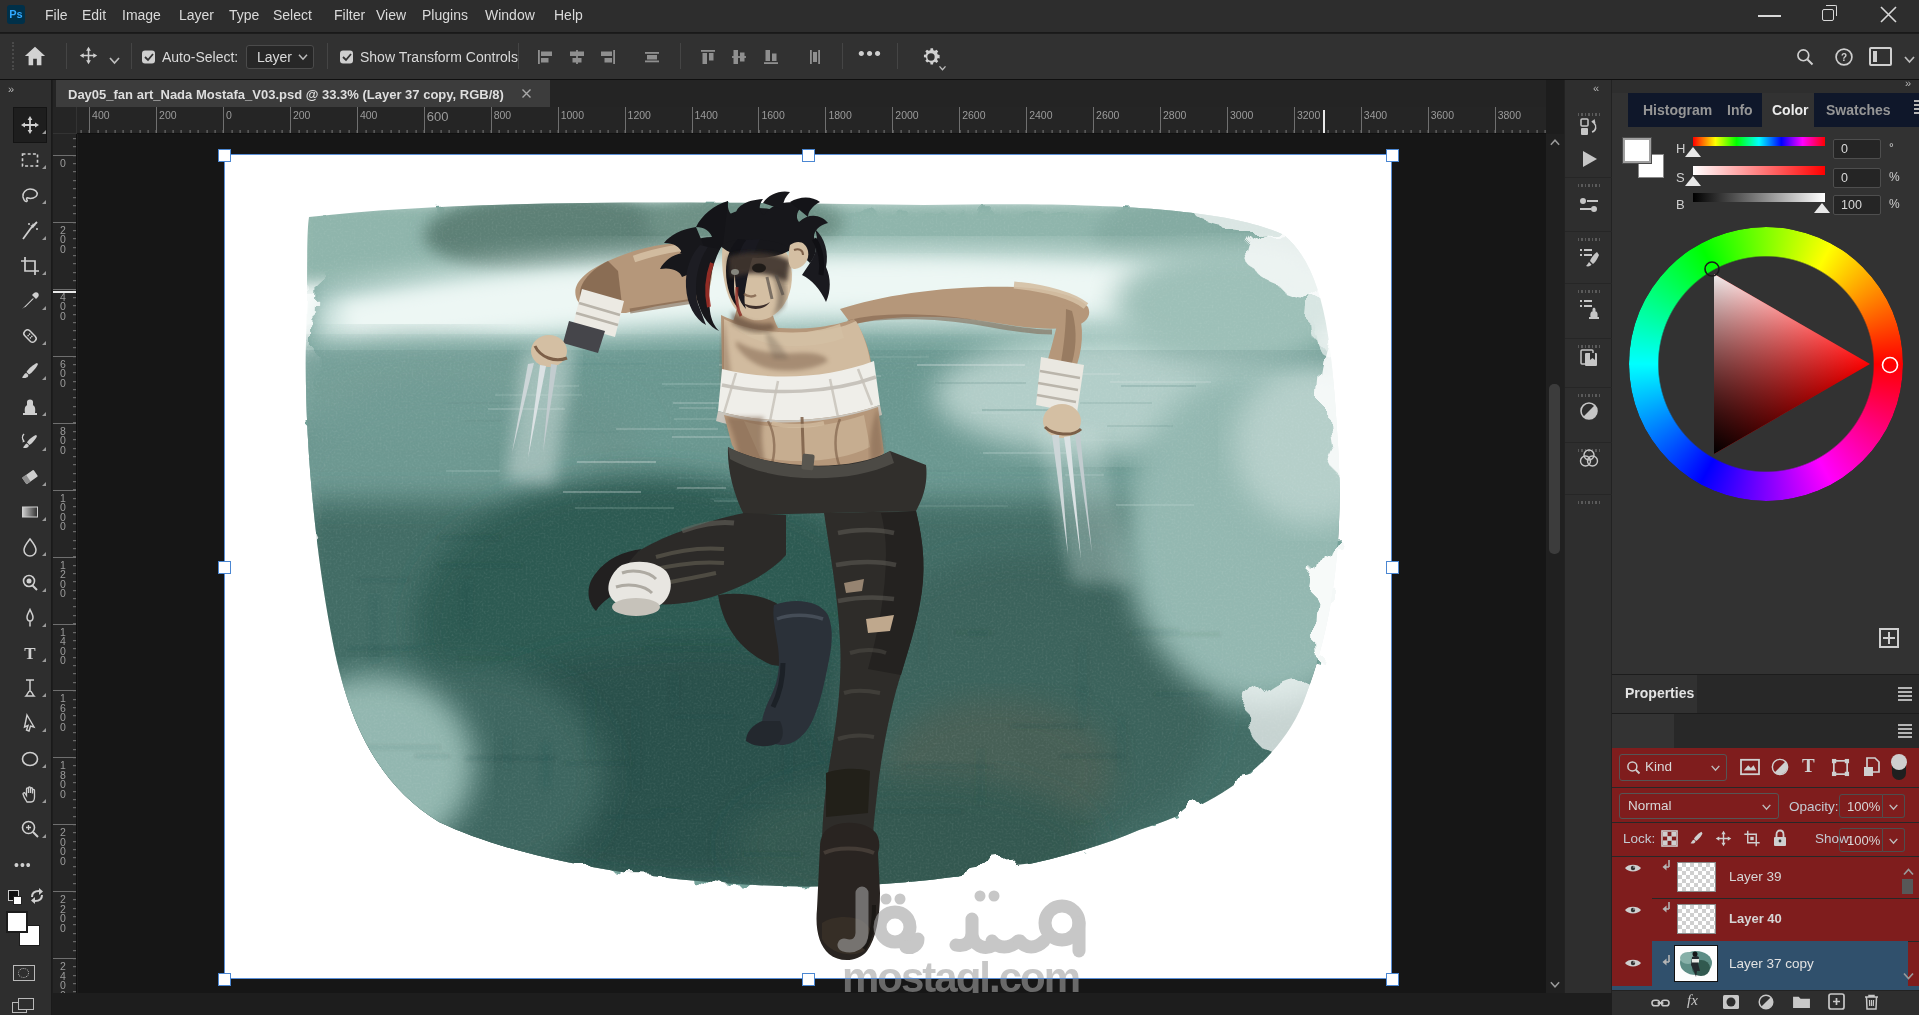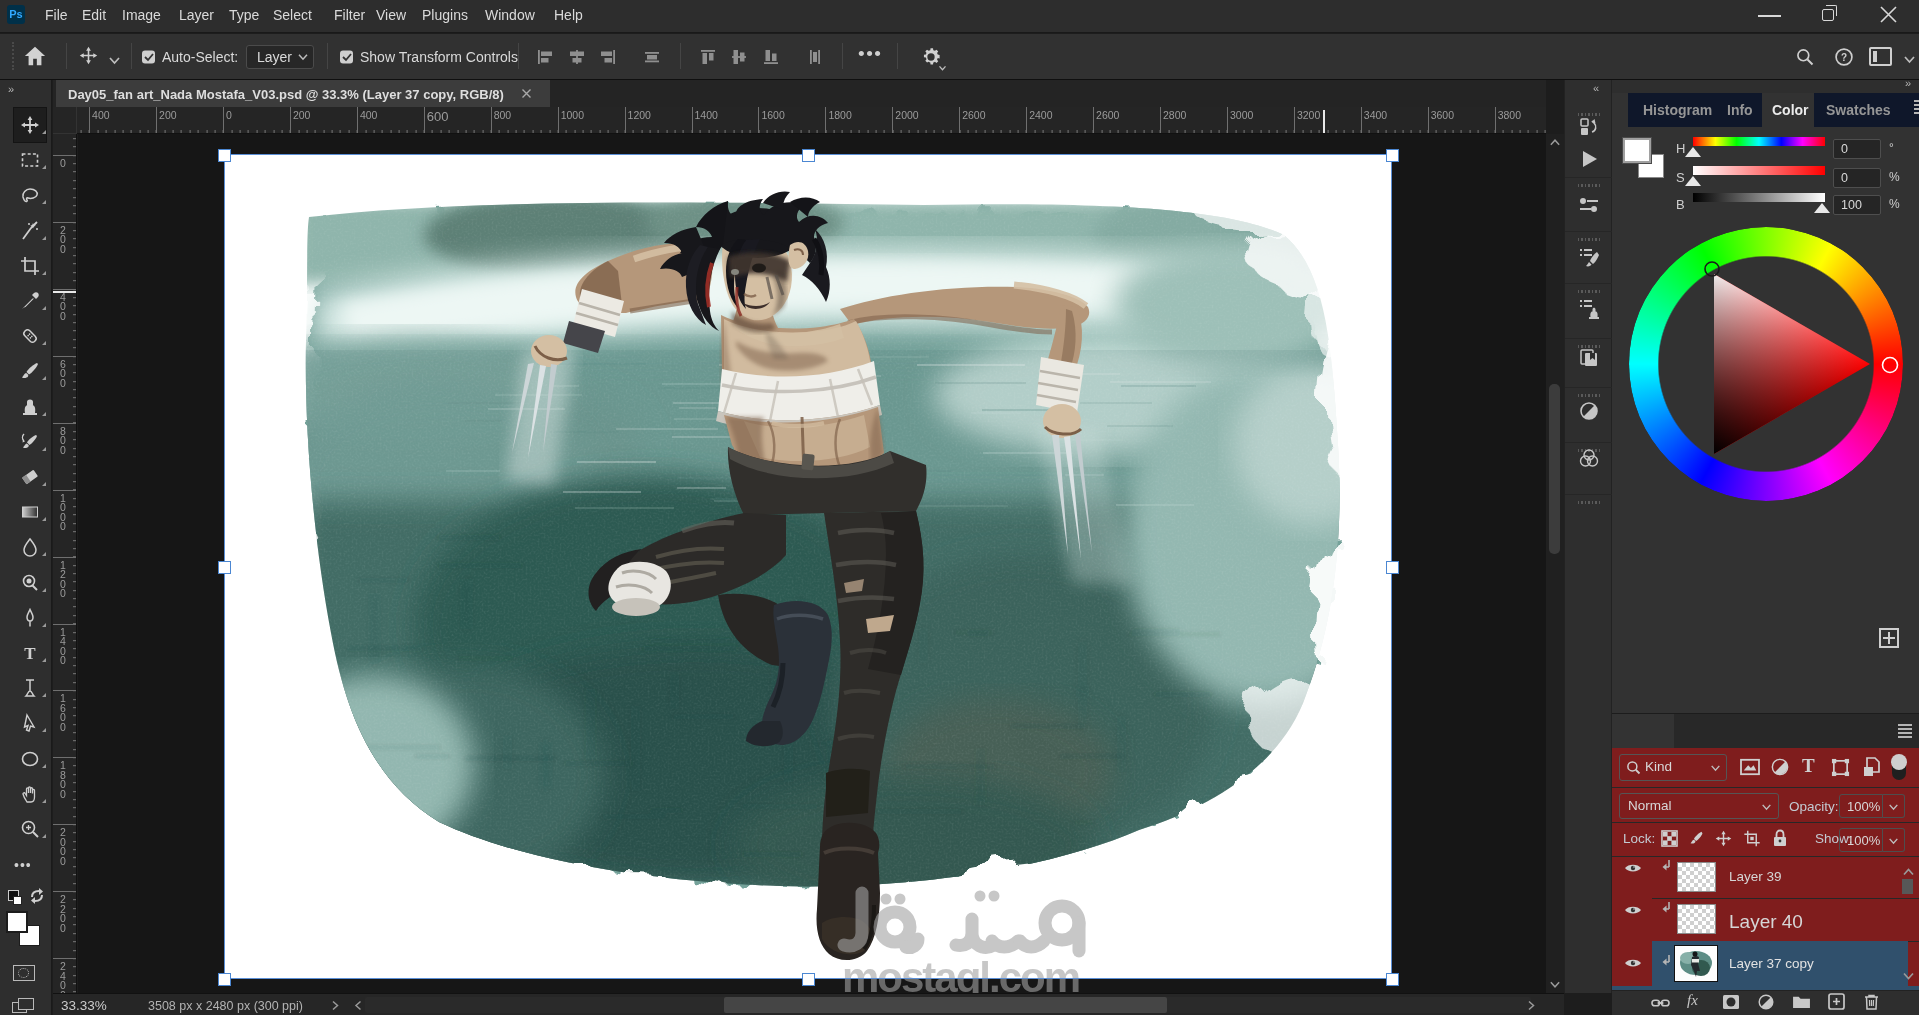--- a/index.html
+++ b/index.html
@@ -840,35 +840,20 @@
   <div class="abs" style="left:1546px;top:134px;width:18px;height:859px;background:#202020;">
     <svg class="abs" style="left:3px;top:4px" width="12" height="9" viewBox="0 0 13 9">
         <path d="M2 7 L6.5 2 L11 7" stroke="#9a9a9a" stroke-width="1.6" fill="none"></path>
       </svg>
     <div class="abs" style="left:3px;top:250px;width:11px;height:170px;background:#3c3c3c;border-radius:5px;"></div>
     <svg class="abs" style="left:3px;top:846px" width="12" height="9" viewBox="0 0 13 9">
         <path d="M2 2 L6.5 7 L11 2" stroke="#9a9a9a" stroke-width="1.6" fill="none"></path>
       </svg>
   </div>
 
-  <div class="abs" id="statusbar" style="left:53px;top:993px;width:1511px;height:22px;background:#262626;border-top:1px solid #111;">
-    <div class="abs" style="left:8px;top:4px;color:#cccccc;font-size:13.5px;">33.33%</div>
-    <div class="abs" style="left:95px;top:5px;color:#b3b3b3;font-size:12.5px;">3508 px x 2480 px (300 ppi)</div>
-    <svg class="abs" style="left:278px;top:6px" width="8" height="11" viewBox="0 0 8 11">
-        <path d="M2 1.5 L6.5 5.5 L2 9.5" stroke="#9a9a9a" stroke-width="1.5" fill="none"></path>
-      </svg>
-    <svg class="abs" style="left:301px;top:6px" width="8" height="11" viewBox="0 0 8 11">
-        <path d="M6.5 1.5 L2 5.5 L6.5 9.5" stroke="#9a9a9a" stroke-width="1.5" fill="none"></path>
-      </svg>
-    <div class="abs" style="left:312px;top:3px;width:1166px;height:16px;background:#2a2a2a;border-radius:2px;"></div>
-    <div class="abs" style="left:671px;top:3px;width:443px;height:16px;background:#454545;border-radius:2px;"></div>
-    <svg class="abs" style="left:1474px;top:6px" width="8" height="11" viewBox="0 0 8 11">
-        <path d="M2 1.5 L6.5 5.5 L2 9.5" stroke="#9a9a9a" stroke-width="1.5" fill="none"></path>
-      </svg>
-  </div>
 
   <div class="abs" id="iconstrip" style="left:1564px;top:80px;width:48px;height:913px;background:#2e2e2e;border-left:1px solid #222;border-right:1px solid #222;">
     <div class="abs" style="left:28px;top:2px;color:#b5b5b5;font-size:11px;letter-spacing:-1px;">«</div>
     <div class="abs" style="left:0;top:97px;width:48px;height:1px;background:#262626;"></div>
       <div class="abs" style="left:0;top:151px;width:48px;height:1px;background:#262626;"></div>
       <div class="abs" style="left:0;top:203px;width:48px;height:1px;background:#262626;"></div>
       <div class="abs" style="left:0;top:258px;width:48px;height:1px;background:#262626;"></div>
       <div class="abs" style="left:0;top:307px;width:48px;height:1px;background:#262626;"></div>
       <div class="abs" style="left:0;top:362px;width:48px;height:1px;background:#262626;"></div>
       <div class="abs" style="left:0;top:414px;width:48px;height:1px;background:#262626;"></div>
@@ -974,20 +959,25 @@
       <polygon points="241,137 85,47 85,227" fill="url(#wg)"></polygon>
       <polygon points="241,137 85,47 85,227" fill="url(#bg2)"></polygon>
       <circle cx="83" cy="42" r="7" fill="none" stroke="#1a1a1a" stroke-width="1.6"></circle>
       <circle cx="261" cy="138" r="7.5" fill="none" stroke="#fff" stroke-width="1.6"></circle>
     </svg>
         <div class="abs" style="left:267px;top:501px;width:20px;height:20px;border:2px solid #cfcfcf;"></div>
         <div class="abs" style="left:271px;top:509.5px;width:12px;height:2.5px;background:#cfcfcf;"></div>
         <div class="abs" style="left:275.8px;top:505px;width:2.5px;height:12px;background:#cfcfcf;"></div>
       </div>
 
+    <div class="abs" style="left:0;top:594px;width:307px;height:39px;background:#282828;border-top:1px solid #1c1c1c;">
+      <div class="abs" style="left:0;top:0;width:85px;height:39px;background:#313131;"></div>
+      <div class="abs" style="left:13px;top:10px;color:#e3e3e3;font-size:14px;font-weight:bold;">Properties</div>
+      <div class="abs" style="left:286px;top:12px;width:14px;height:2px;background:#b5b5b5;box-shadow:0 4px 0 #b5b5b5, 0 8px 0 #b5b5b5, 0 12px 0 #b5b5b5;"></div>
+    </div>
 
     <div class="abs" style="left:0;top:633px;width:307px;height:35px;background:#282828;border-top:1px solid #1c1c1c;">
       <div class="abs" style="left:0;top:0;width:62px;height:35px;background:#333333;"></div>
       <div class="abs" style="left:13px;top:9px;color:#e5e5e5;font-size:14px;font-weight:bold;margin-top:44px;">Layers</div>
       <div class="abs" style="left:286px;top:10px;width:14px;height:2px;background:#b5b5b5;box-shadow:0 4px 0 #b5b5b5, 0 8px 0 #b5b5b5, 0 12px 0 #b5b5b5;"></div>
     </div>
 
     <div id="layerspanel" class="abs" style="left:0;top:668px;width:307px;height:242px;background:#7f1d1d;overflow:hidden;">
         <div class="abs" style="left:7px;top:6px;width:108px;height:27px;border:1px solid #555;border-radius:3px;"></div>
         <svg class="abs" style="left:14px;top:12px;" width="15" height="15" viewBox="0 0 20 20">
@@ -1080,21 +1070,21 @@
         <svg class="abs" style="left:12px;top:156px;" width="18" height="12" viewBox="0 0 18 12">
           <path d="M1 6 C4 1.5 14 1.5 17 6 C14 10.5 4 10.5 1 6 Z" fill="#cfcfcf"></path>
           <circle cx="9" cy="6" r="2.2" fill="#333"></circle>
           <circle cx="10" cy="5" r="0.8" fill="#cfcfcf"></circle>
         </svg>
         <svg class="abs" style="left:50px;top:153px;" width="13" height="14" viewBox="0 0 13 14">
           <path d="M7 1 L7 8 M7 8 L3 8" stroke="#b5b5b5" stroke-width="1.6" fill="none"></path>
           <path d="M4.5 4.5 L0.5 8 L4.5 11.5 Z" fill="#b5b5b5"></path>
         </svg>
         <div class="abs" style="left:65px;top:156px;width:39px;height:30px;background:#fff;border:1px solid #8a8a8a;background-image:linear-gradient(45deg,#cfcfcf 25%,transparent 25%,transparent 75%,#cfcfcf 75%),linear-gradient(45deg,#cfcfcf 25%,transparent 25%,transparent 75%,#cfcfcf 75%);background-size:8px 8px;background-position:0 0,4px 4px;"></div>
-        <div class="abs" style="left:117px;top:163px;color:#d6d6d6;font-size:19px;">Layer 40</div>
+        <div class="abs" style="left:117px;top:163px;color:#d6d6d6;font-size:13px;font-weight:bold;">Layer 40</div>
         <div class="abs" style="left:40px;top:193px;width:267px;height:1px;background:#272727;"></div>
         <div class="abs" style="left:40px;top:193px;width:256px;height:45px;background:#30506c;"></div>
         <svg class="abs" style="left:12px;top:209px;" width="18" height="12" viewBox="0 0 18 12">
           <path d="M1 6 C4 1.5 14 1.5 17 6 C14 10.5 4 10.5 1 6 Z" fill="#cfcfcf"></path>
           <circle cx="9" cy="6" r="2.2" fill="#333"></circle>
           <circle cx="10" cy="5" r="0.8" fill="#cfcfcf"></circle>
         </svg>
         <svg class="abs" style="left:50px;top:206px;" width="13" height="14" viewBox="0 0 13 14">
           <path d="M7 1 L7 8 M7 8 L3 8" stroke="#b5b5b5" stroke-width="1.6" fill="none"></path>
           <path d="M4.5 4.5 L0.5 8 L4.5 11.5 Z" fill="#b5b5b5"></path>

